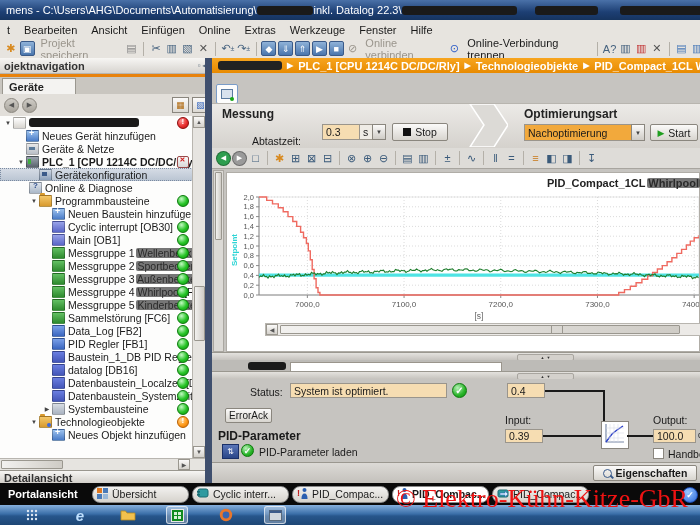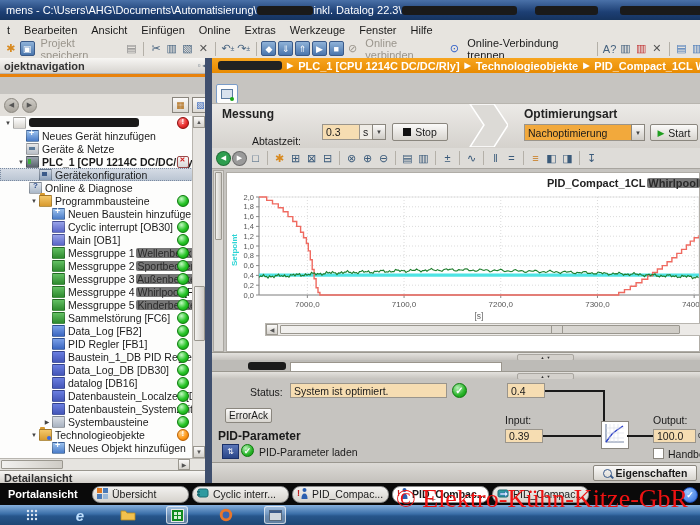--- a/index.html
+++ b/index.html
@@ -188,20 +188,25 @@
     <span class="sepv"></span>
     <span class="tbico" style="color:#4a7ab8">▤</span>
     <span class="tbico" style="color:#4a7ab8">▥</span>
   </div>
 
   <div class="abs" id="pnav-header">
     <span>ojektnavigation</span>
     <span class="hic">▫ ◀</span>
   </div>
   <div class="abs" id="orange-strip"></div>
+  <div class="abs" id="tabrow">
+    <div id="tab-geraete">
+      <span>Geräte</span>
+    </div>
+  </div>
   <div class="abs" id="navrow">
     <span class="navcirc">◀</span>
     <span class="navcirc">▶</span>
     <span style="margin-left:auto;display:flex;gap:3px">
       <span class="navsq">▦</span>
       <span class="navsq" style="color:#3a6ac0">▧</span>
     </span>
   </div>
   <div class="abs" id="tree">
       <div class="trow" style="padding-left: 3px;">
@@ -304,26 +309,20 @@
       <div class="trow" style="padding-left: 42px;">
         <span class="texp"></span>
         <span class="ticon fb"></span>
         <span class="tlabel">PID Regler [FB1]</span>
         <span class="sdot green"></span>
       </div>
       <div class="trow" style="padding-left: 42px;">
         <span class="texp"></span>
         <span class="ticon db"></span>
         <span class="tlabel">Baustein_1_DB PID Regler [DB23]</span>
-        <span class="sdot green"></span>
-      </div>
-      <div class="trow" style="padding-left: 42px;">
-        <span class="texp"></span>
-        <span class="ticon db"></span>
-        <span class="tlabel">Data_Log_DB [DB30]</span>
         <span class="sdot green"></span>
       </div>
       <div class="trow" style="padding-left: 42px;">
         <span class="texp"></span>
         <span class="ticon db"></span>
         <span class="tlabel">datalog [DB16]</span>
         <span class="sdot green"></span>
       </div>
       <div class="trow" style="padding-left: 42px;">
         <span class="texp"></span>

